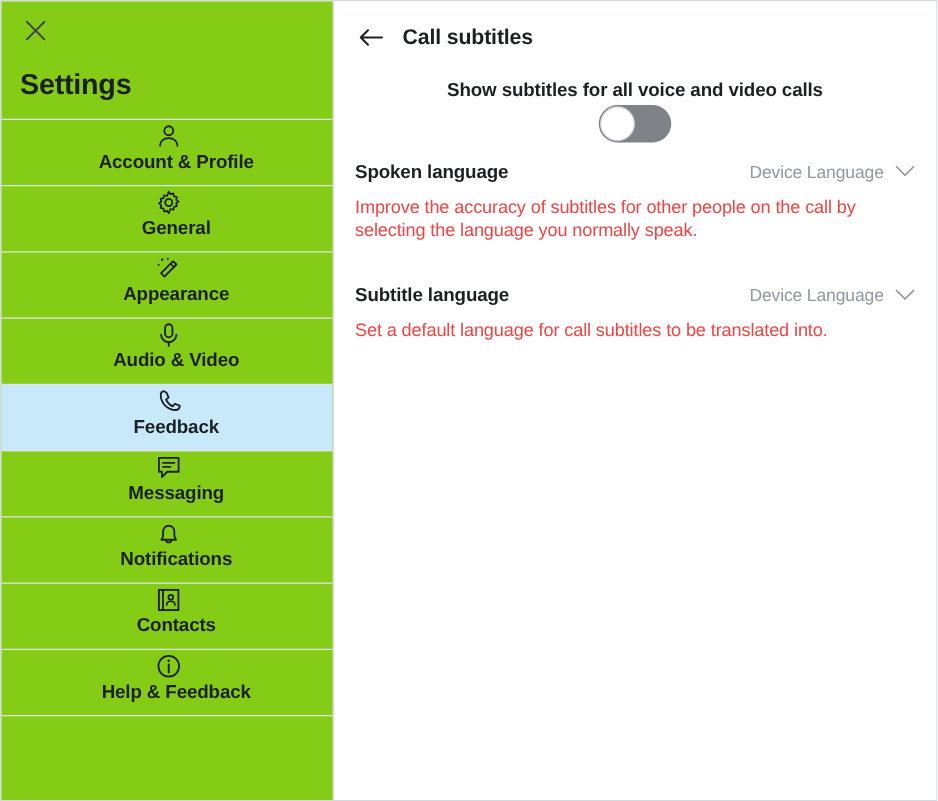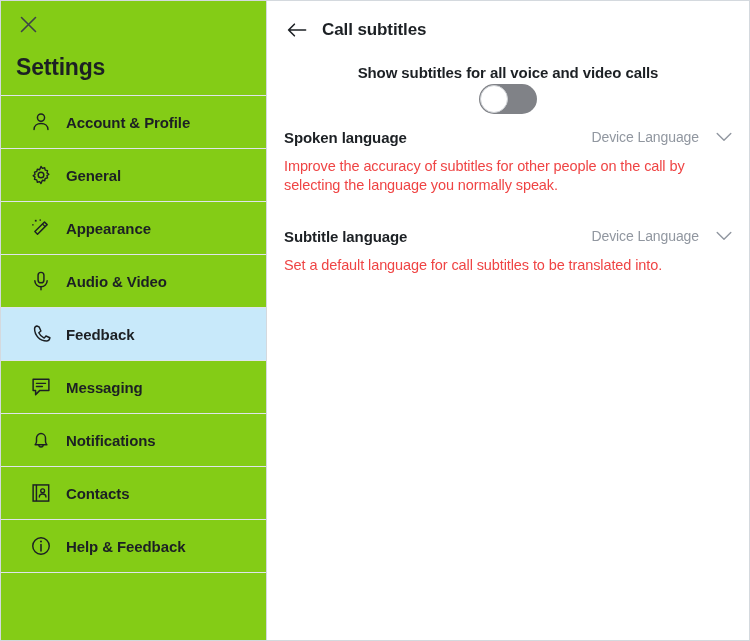--- a/index.html
+++ b/index.html
@@ -62,25 +62,26 @@
     box-sizing: border-box;
   }
 
   .nav {
     border-top: 1px solid #dfe4ea;
   }
   .nav-item {
     height: 53px;
     display: flex;
     align-items: center;
-    padding-left: 27px;
+    padding-left: 15px;
     box-sizing: border-box;
     border-bottom: 1px solid #dfe4ea;
     cursor: pointer;
     background: transparent;
+    flex-direction: column;
   }
   .nav-item.active {
     background: #c8e9fa;
   }
   .nav-icon {
     width: 25px;
     height: 25px;
     min-width: 25px;
     display: flex;
     align-items: center;
@@ -165,21 +166,21 @@
     border-radius: 50%;
     background: #ffffff;
     border: 1px solid #cdd0d4;
     box-sizing: border-box;
   }
 
   .select-control {
     display: flex;
     align-items: center;
     cursor: pointer;
-    gap: 17px;
+    gap: 9px;
   }
   .select-value {
     font-size: 14px;
     color: #9197a0;
     letter-spacing: -0.1px;
   }
   .chevron { color: #9197a0; display: flex; align-items: center; }
   .chevron svg { display: block; }
 
   .description {

